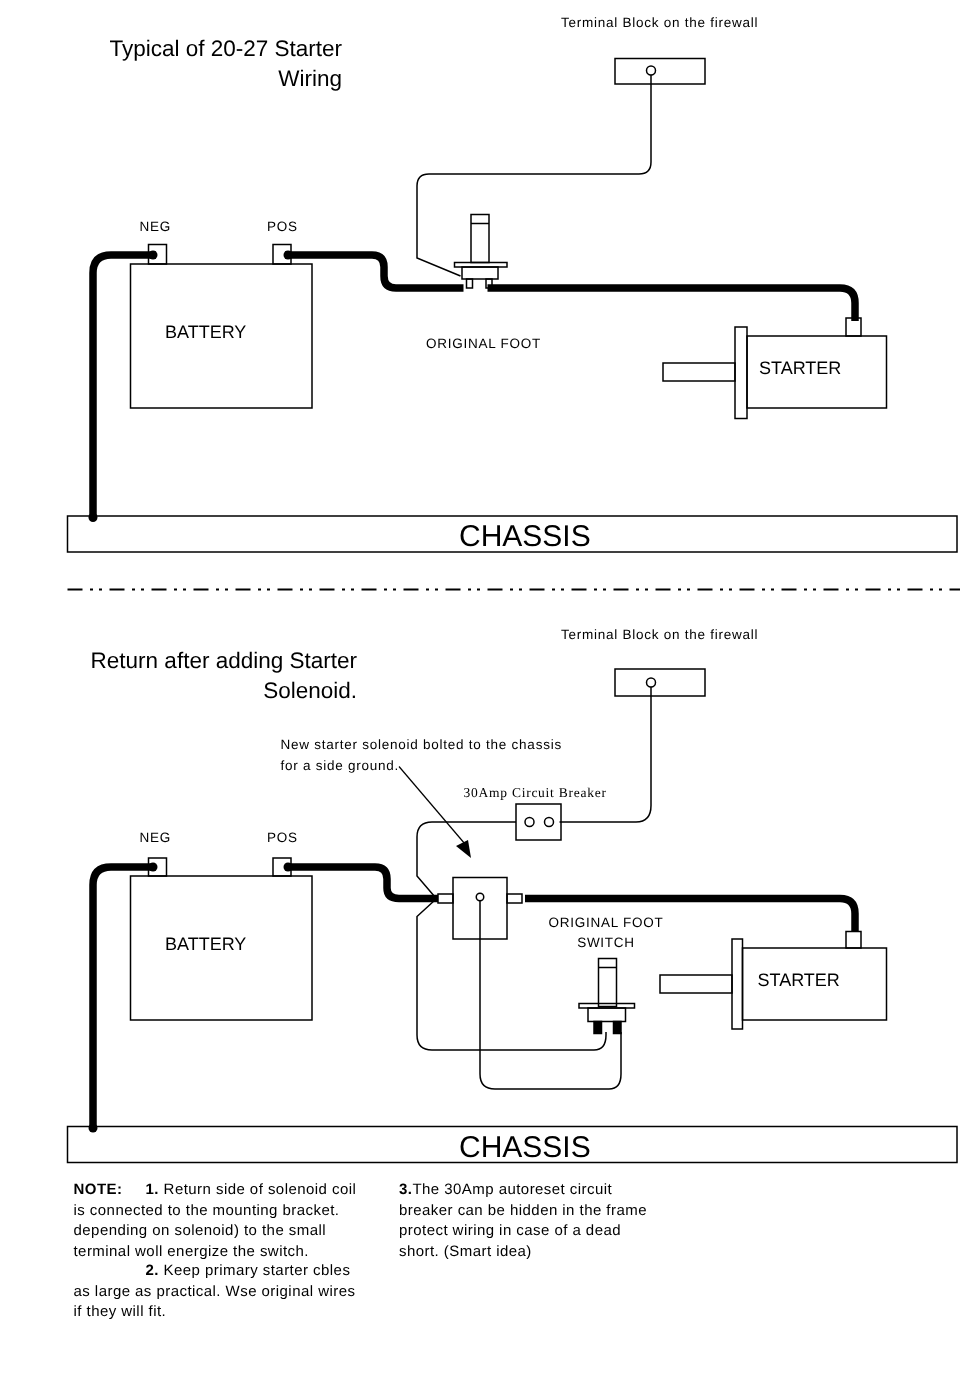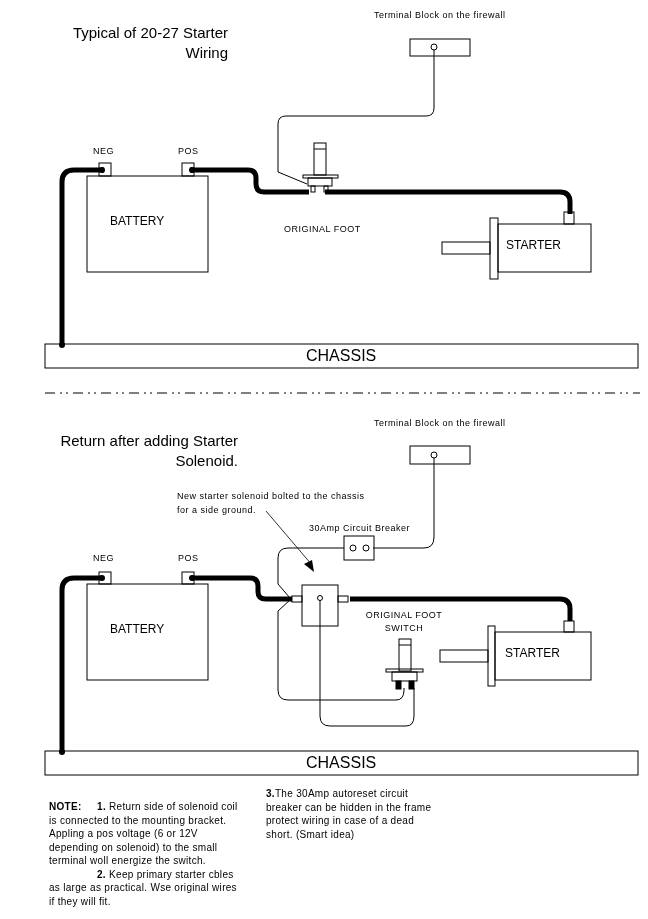--- a/index.html
+++ b/index.html
@@ -3,21 +3,21 @@
 <meta charset="utf-8">
 <style>
   html, body { margin: 0; padding: 0; background: #ffffff; }
   body { width: 648px; height: 919px; position: relative; overflow: hidden;
          font-family: "Liberation Sans", sans-serif; color: #000; }
   svg { position: absolute; left: 0; top: 0; }
   .lbl { position: absolute; white-space: nowrap; color: #000; }
   .title { font-size: 15px; line-height: 20px; text-align: right; }
   .small { font-size: 9px; letter-spacing: 0.5px; }
   .boxtxt { font-size: 12px; }
-  .chassis-txt { font-size: 16px; }
+  .chassis-txt { font-size: 20px; }
   .note { position: absolute; font-size: 10px; line-height: 13.5px; letter-spacing: 0.3px; }
   .note b { font-weight: bold; }
   .indent { display: inline-block; width: 48px; }
 </style>
 </head>
 <body>
 
 <svg width="648" height="919" viewBox="0 0 648 919">
   <g fill="none" stroke="#000">
 
@@ -113,43 +113,42 @@
 <div class="lbl boxtxt" style="left:110px; top:214px;">BATTERY</div>
 <div class="lbl small" style="left:284px; top:224px;">ORIGINAL FOOT</div>
 <div class="lbl boxtxt" style="left:506px; top:238px;">STARTER</div>
 <div class="lbl chassis-txt" style="left:306px; top:347px;">CHASSIS</div>
 
 <div class="lbl title" style="left:48px; top:431px; width:190px;">
   <div>Return after adding Starter</div>
   <div>Solenoid.</div>
 </div>
 <div class="lbl small" style="left:374px; top:418px;">Terminal Block on the firewall</div>
-<div class="lbl small" style="left:177px; top:489px; line-height:14px;">
+<div class="lbl small" style="left:187px; top:489px; line-height:14px;">
   <div>New starter solenoid bolted to the chassis</div>
   <div>for a side ground.</div>
 </div>
-<div class="lbl small" style="left:309px; top:523px;">30Amp Circuit Breaker</div>
+<div class="lbl small" style="left:309px; top:523px;font-family:Liberation Serif, serif;">30Amp Circuit Breaker</div>
 <div class="lbl small" style="left:93px; top:553px;">NEG</div>
 <div class="lbl small" style="left:178px; top:553px;">POS</div>
 <div class="lbl boxtxt" style="left:110px; top:622px;">BATTERY</div>
 <div class="lbl small" style="left:362px; top:609px; text-align:center; line-height:13px; width:84px;">
   <div>ORIGINAL FOOT</div>
   <div>SWITCH</div>
 </div>
 <div class="lbl boxtxt" style="left:505px; top:646px;">STARTER</div>
 <div class="lbl chassis-txt" style="left:306px; top:754px;">CHASSIS</div>
 
-<div class="note" style="left:49px; top:787px; width:210px;margin-top:13px;">
+<div class="note" style="left:49px; top:787px; width:210px;">
   <div>
     <b>NOTE:</b>
     &nbsp;&nbsp;&nbsp;&nbsp;<b>1.</b>
     <span>Return side of solenoid coil</span>
   </div>
   <div>is connected to the mounting bracket.</div>
-  <div>Appling a pos voltage (6 or 12V</div>
   <div>depending on solenoid) to the small</div>
   <div>terminal woll energize the switch.</div>
   <div>
     <span class="indent"></span><b>2.</b>
     <span>Keep primary starter cbles</span>
   </div>
   <div>as large as practical.  Wse original wires</div>
   <div>if they will fit.</div>
 </div>
 <div class="note" style="left:266px; top:787px; width:200px;">

